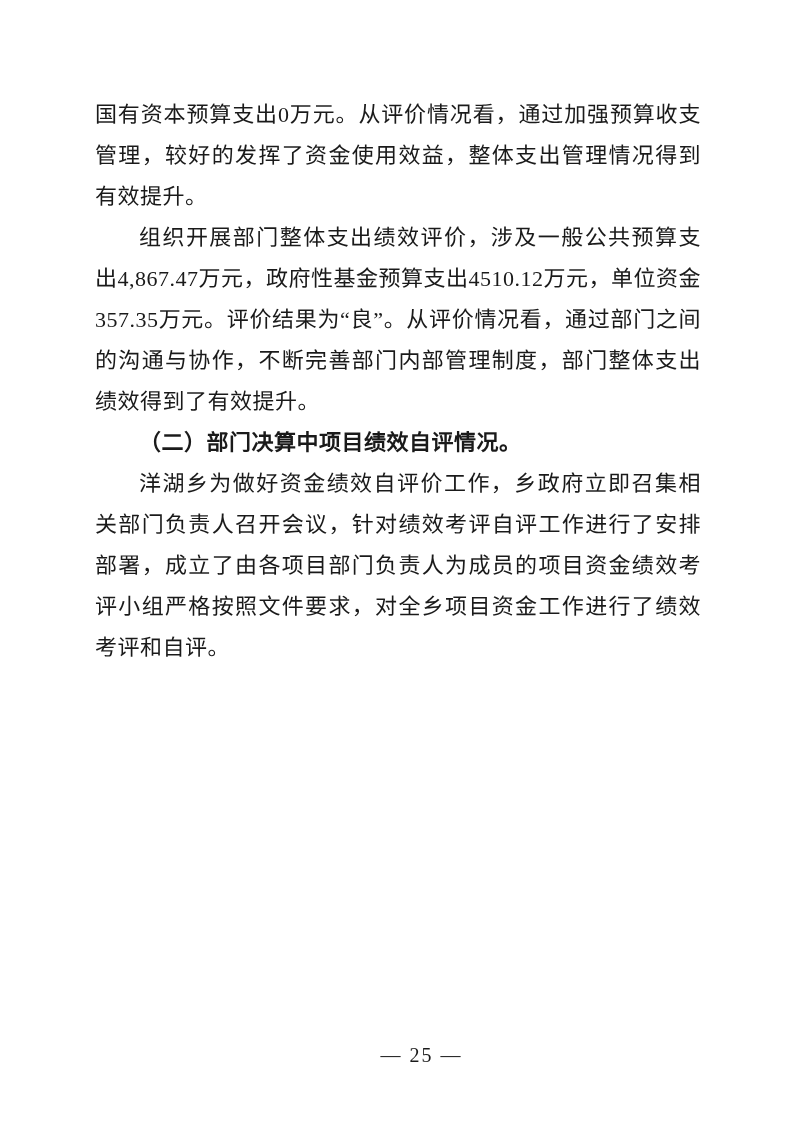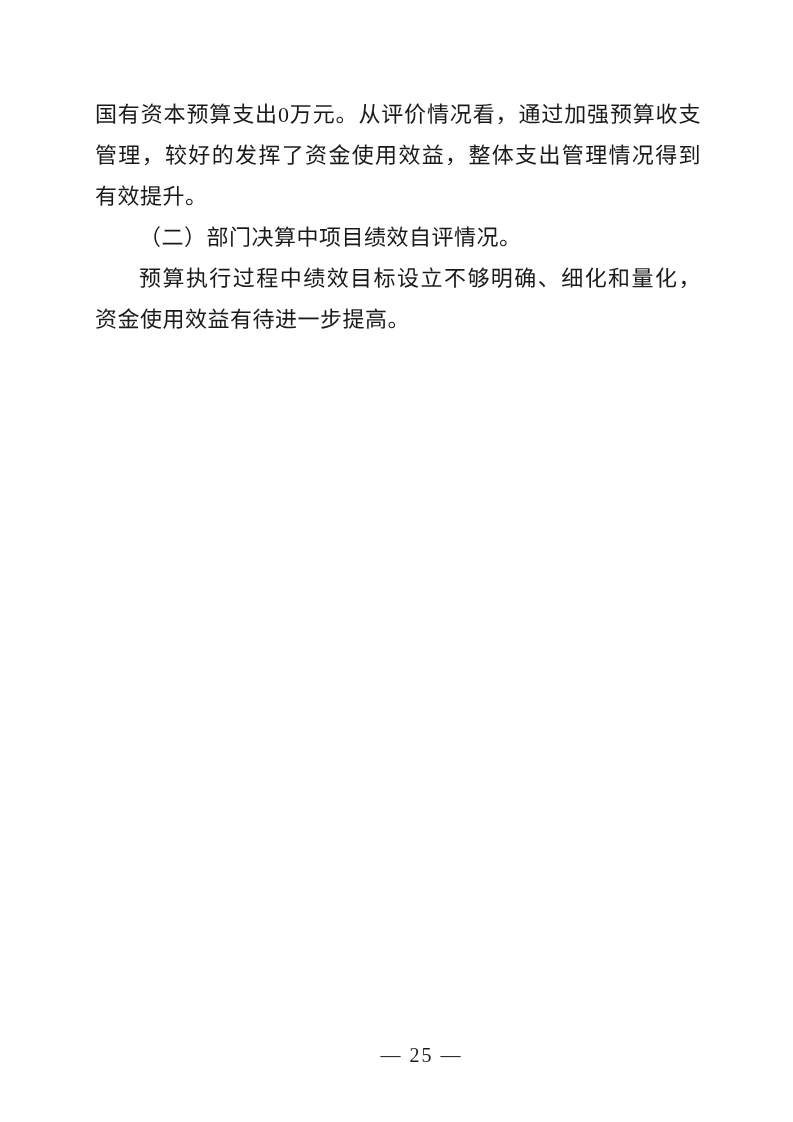--- a/index.html
+++ b/index.html
@@ -28,40 +28,41 @@
     letter-spacing: 0.5px;
   }
   .content p {
     margin: 0;
     padding: 0;
   }
   .para-indent {
     text-indent: 2em;
   }
   .section-heading {
-    font-weight: normal;
+    font-weight: bold;
   }
   .page-footer {
     position: absolute;
     left: 0;
     top: 1040px;
     width: 100%;
     text-align: center;
     font-size: 20px;
     line-height: 30px;
     color: #1a1a1a;
     letter-spacing: 2px;
     padding-left: 25px;
   }
 </style>
 </head>
 <body>
 
 <div class="page">
   <div class="content">
     <p>国有资本预算支出0万元。从评价情况看，通过加强预算收支管理，较好的发挥了资金使用效益，整体支出管理情况得到有效提升。</p>
+    <p class="para-indent">组织开展部门整体支出绩效评价，涉及一般公共预算支出4,867.47万元，政府性基金预算支出4510.12万元，单位资金357.35万元。评价结果为“良”。从评价情况看，通过部门之间的沟通与协作，不断完善部门内部管理制度，部门整体支出绩效得到了有效提升。</p>
     <p class="para-indent section-heading">（二）部门决算中项目绩效自评情况。</p>
-    <p class="para-indent">预算执行过程中绩效目标设立不够明确、细化和量化，资金使用效益有待进一步提高。</p>
+    <p class="para-indent">洋湖乡为做好资金绩效自评价工作，乡政府立即召集相关部门负责人召开会议，针对绩效考评自评工作进行了安排部署，成立了由各项目部门负责人为成员的项目资金绩效考评小组严格按照文件要求，对全乡项目资金工作进行了绩效考评和自评。</p>
   </div>
   <div class="page-footer">
     <span>— 25 —</span>
   </div>
 </div>
 
 </body></html>

